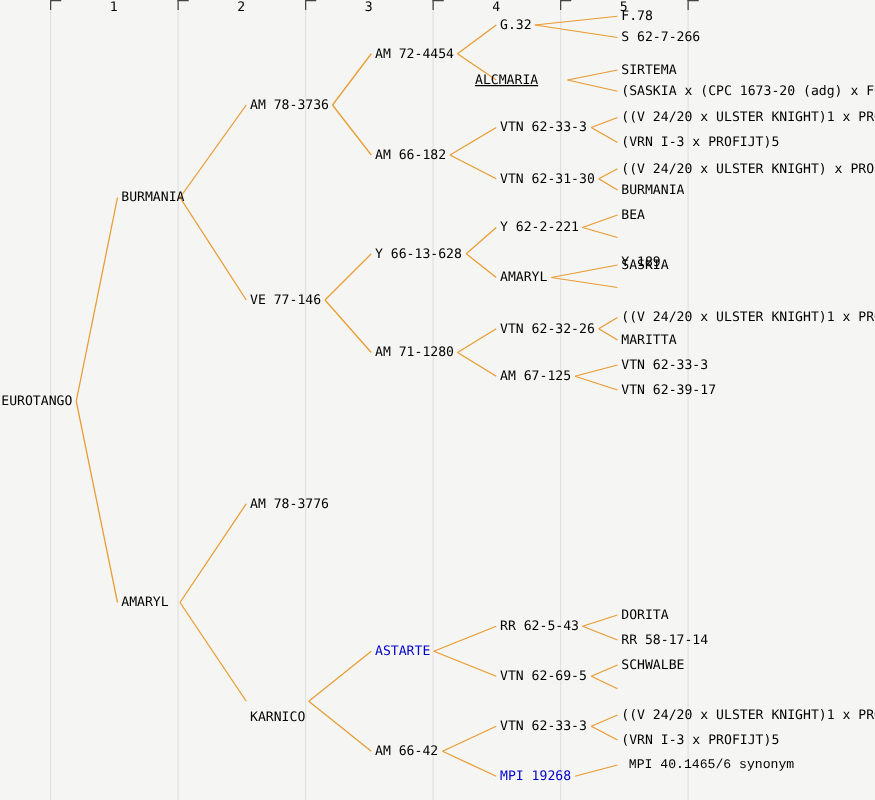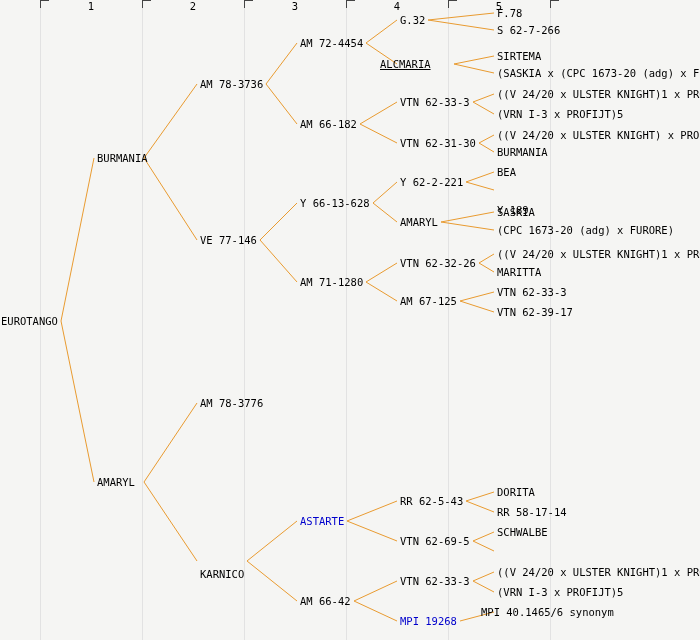--- a/index.html
+++ b/index.html
@@ -124,24 +124,23 @@
     <div class="node" style="left: 497px; top: 30px; color: rgb(0, 0, 0);">S 62-7-266</div>
     <div class="node" style="left: 497px; top: 56px; color: rgb(0, 0, 0);">SIRTEMA</div>
     <div class="node" style="left: 497px; top: 73px; color: rgb(0, 0, 0);">(SASKIA x (CPC 1673-20 (adg) x FUR</div>
     <div class="node" style="left: 497px; top: 94px; color: rgb(0, 0, 0);">((V 24/20 x ULSTER KNIGHT)1 x PROFI</div>
     <div class="node" style="left: 497px; top: 114px; color: rgb(0, 0, 0);">(VRN I-3 x PROFIJT)5</div>
     <div class="node" style="left: 497px; top: 135px; color: rgb(0, 0, 0);">((V 24/20 x ULSTER KNIGHT) x PROFI</div>
     <div class="node" style="left: 497px; top: 152px; color: rgb(0, 0, 0);">BURMANIA</div>
     <div class="node" style="left: 497px; top: 172px; color: rgb(0, 0, 0);">BEA</div>
     <div class="node" style="left: 497px; top: 190px; color: rgb(0, 0, 0); margin-top: 20px;">Y 189</div>
     <div class="node" style="left: 497px; top: 212px; color: rgb(0, 0, 0);">SASKIA</div>
-    <div class="node" style="left: 497px; top: 230px; color: rgb(0, 0, 0);">(CPC 1673-20 (adg) x FURORE)</div>
     <div class="node" style="left: 497px; top: 254px; color: rgb(0, 0, 0);">((V 24/20 x ULSTER KNIGHT)1 x PROF</div>
     <div class="node" style="left: 497px; top: 272px; color: rgb(0, 0, 0);">MARITTA</div>
     <div class="node" style="left: 497px; top: 292px; color: rgb(0, 0, 0);">VTN 62-33-3</div>
     <div class="node" style="left: 497px; top: 312px; color: rgb(0, 0, 0);">VTN 62-39-17</div>
     <div class="node" style="left: 497px; top: 492px; color: rgb(0, 0, 0);">DORITA</div>
     <div class="node" style="left: 497px; top: 512px; color: rgb(0, 0, 0);">RR 58-17-14</div>
     <div class="node" style="left: 497px; top: 532px; color: rgb(0, 0, 0);">SCHWALBE</div>
     <div class="node" style="left: 497px; top: 572px; color: rgb(0, 0, 0);">((V 24/20 x ULSTER KNIGHT)1 x PROF</div>
     <div class="node" style="left: 497px; top: 592px; color: rgb(0, 0, 0);">(VRN I-3 x PROFIJT)5</div>
-    <div class="node" style="left: 481px; top: 612px; color: rgb(0, 0, 0);">MPI 40.1465/6 synonym</div>
+    <div class="node" style="left: 503px; top: 612px; color: rgb(0, 0, 0); font-family: Liberation Mono, monospace;">MPI 40.1465/6 synonym</div>
   </div>
 
 </body></html>

